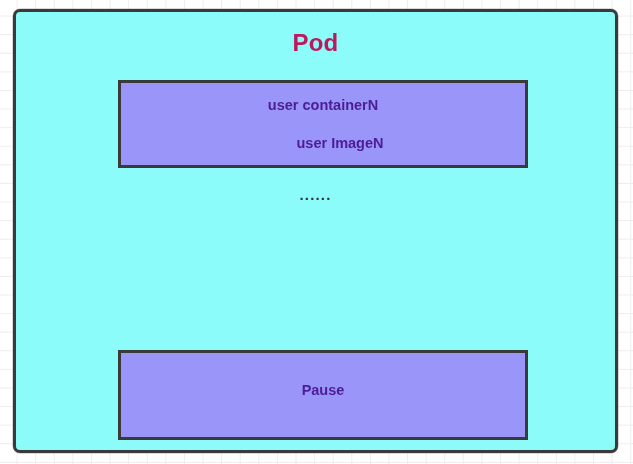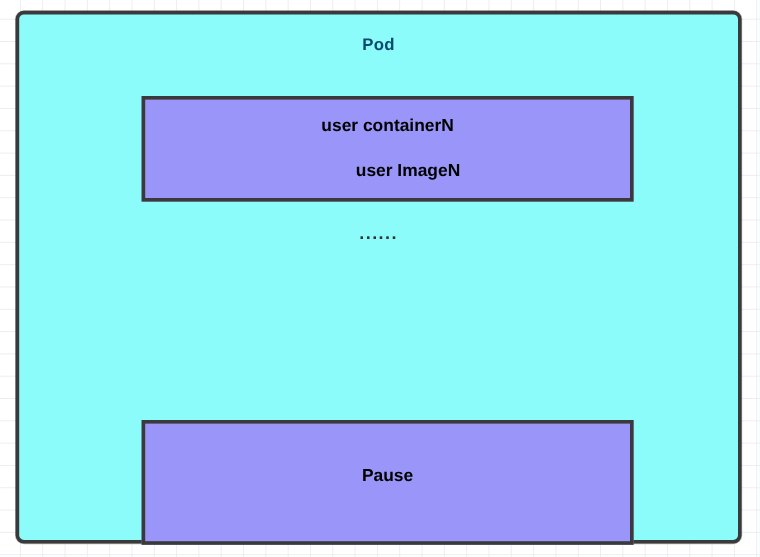--- a/index.html
+++ b/index.html
@@ -40,48 +40,48 @@
     border-radius: 7px;
     box-shadow: 0 0 0 0.5px rgba(40,40,40,0.35);
   }
 
   #pod-title {
     position: absolute;
     left: 0;
     top: 17px;
     width: 100%;
     text-align: center;
-    font-size: 14px;
+    font-size: 24px;
     font-weight: bold;
-    color: #0c4a6e;
+    color: #be185d;
     letter-spacing: 0.2px;
   }
 
   
   .container-box {
     position: absolute;
     left: 102px;           
     width: 410px;
     box-sizing: border-box;
     background-color: #9a95f9;
     border: 3px solid #3a3a3a;
     display: flex;
     flex-direction: column;
     align-items: center;
     justify-content: center;
   }
 
   #container-box-n     { top: 68px;  height: 88px; }
   #container-box-1     { top: 216px; height: 88px; }
-  #container-box-pause { top: 338px; height: 104px; }
+  #container-box-pause { top: 338px; height: 90px; }
 
   .container-line {
     font-size: 14.5px;
     font-weight: bold;
-    color: #000000;
+    color: #4c1d95;
     text-align: center;
     white-space: nowrap;
   }
   .container-line.primary   { margin-bottom: 11px; }
   .container-line.secondary { margin-top: 11px; padding-left: 34px; }
 
   
   #container-box-pause .container-line.primary   { margin-bottom: 10px; }
   #container-box-pause .container-line.secondary { margin-top: 10px; }
 

